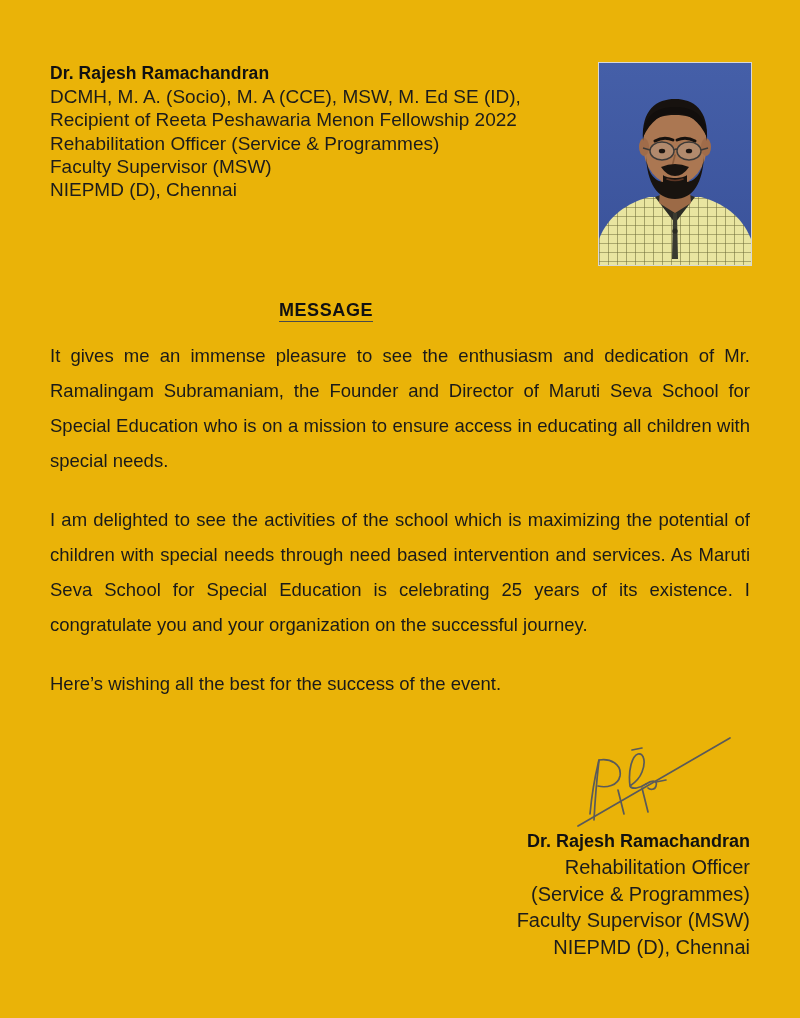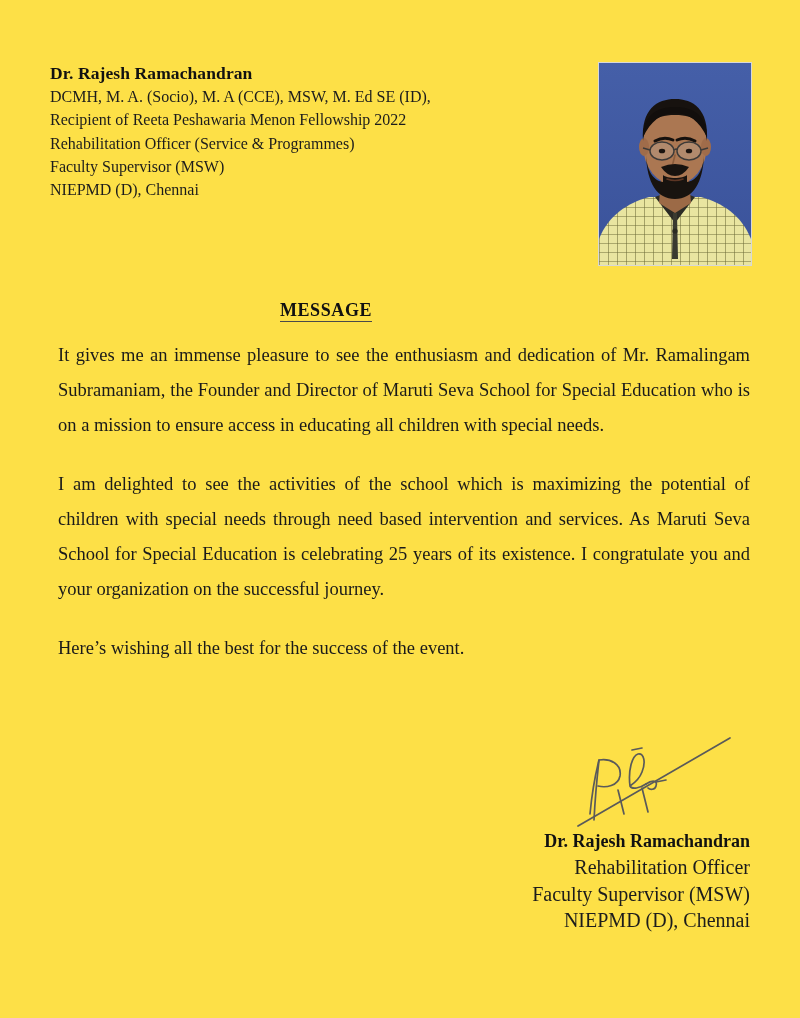--- a/index.html
+++ b/index.html
@@ -4,42 +4,42 @@
 <style>
   html, body {
     margin: 0;
     padding: 0;
     background: #ffffff;
   }
   .page {
     position: relative;
     width: 800px;
     height: 1018px;
-    background: #fde047;
+    background: #eab308;
     overflow: hidden;
-    font-family: Liberation Serif, serif;
+    font-family: Liberation Sans, sans-serif;
     color: #1a1a1a;
   }
 
   
   .letterhead {
     position: absolute;
     left: 50px;
     top: 62px;
     width: 520px;
   }
   .lh-name {
     font-size: 17.5px;
     font-weight: bold;
     line-height: 23px;
     letter-spacing: .1px;
     color: #111111;
   }
   .lh-line {
-    font-size: 16px;
+    font-size: 19px;
     line-height: 23.3px;
     color: #1c1c1c;
     white-space: pre;
   }
 
   
   .portrait {
     position: absolute;
     left: 598px;
     top: 62px;
@@ -73,21 +73,21 @@
     position: absolute;
     left: 50px;
     top: 338px;
     width: 700px;
   }
   .para {
     font-size: 18.5px;
     line-height: 35px;
     text-align: justify;
     color: #1a1a1a;
-    margin: 0 0 24px 8px;
+    margin: 0 0 24px 0;
   }
   .para:last-child { margin-bottom: 0; }
 
   
   .signature-mark {
     position: absolute;
     left: 570px;
     top: 728px;
     width: 165px;
     height: 100px;
@@ -201,17 +201,18 @@
         <path d="M48 62 L54 86"></path>
         <path d="M72 60 L78 84"></path>
         <path d="M8 98 L160 10"></path>
       </g>
     </svg>
   </div>
 
   <div class="sign-block">
     <div class="sb-name">Dr. Rajesh Ramachandran</div>
     <div class="sb-line">Rehabilitation Officer</div>
+    <div class="sb-line">(Service &amp; Programmes)</div>
     <div class="sb-line">Faculty Supervisor (MSW)</div>
     <div class="sb-line">NIEPMD (D), Chennai</div>
   </div>
 
 </div>
 
 </body></html>

